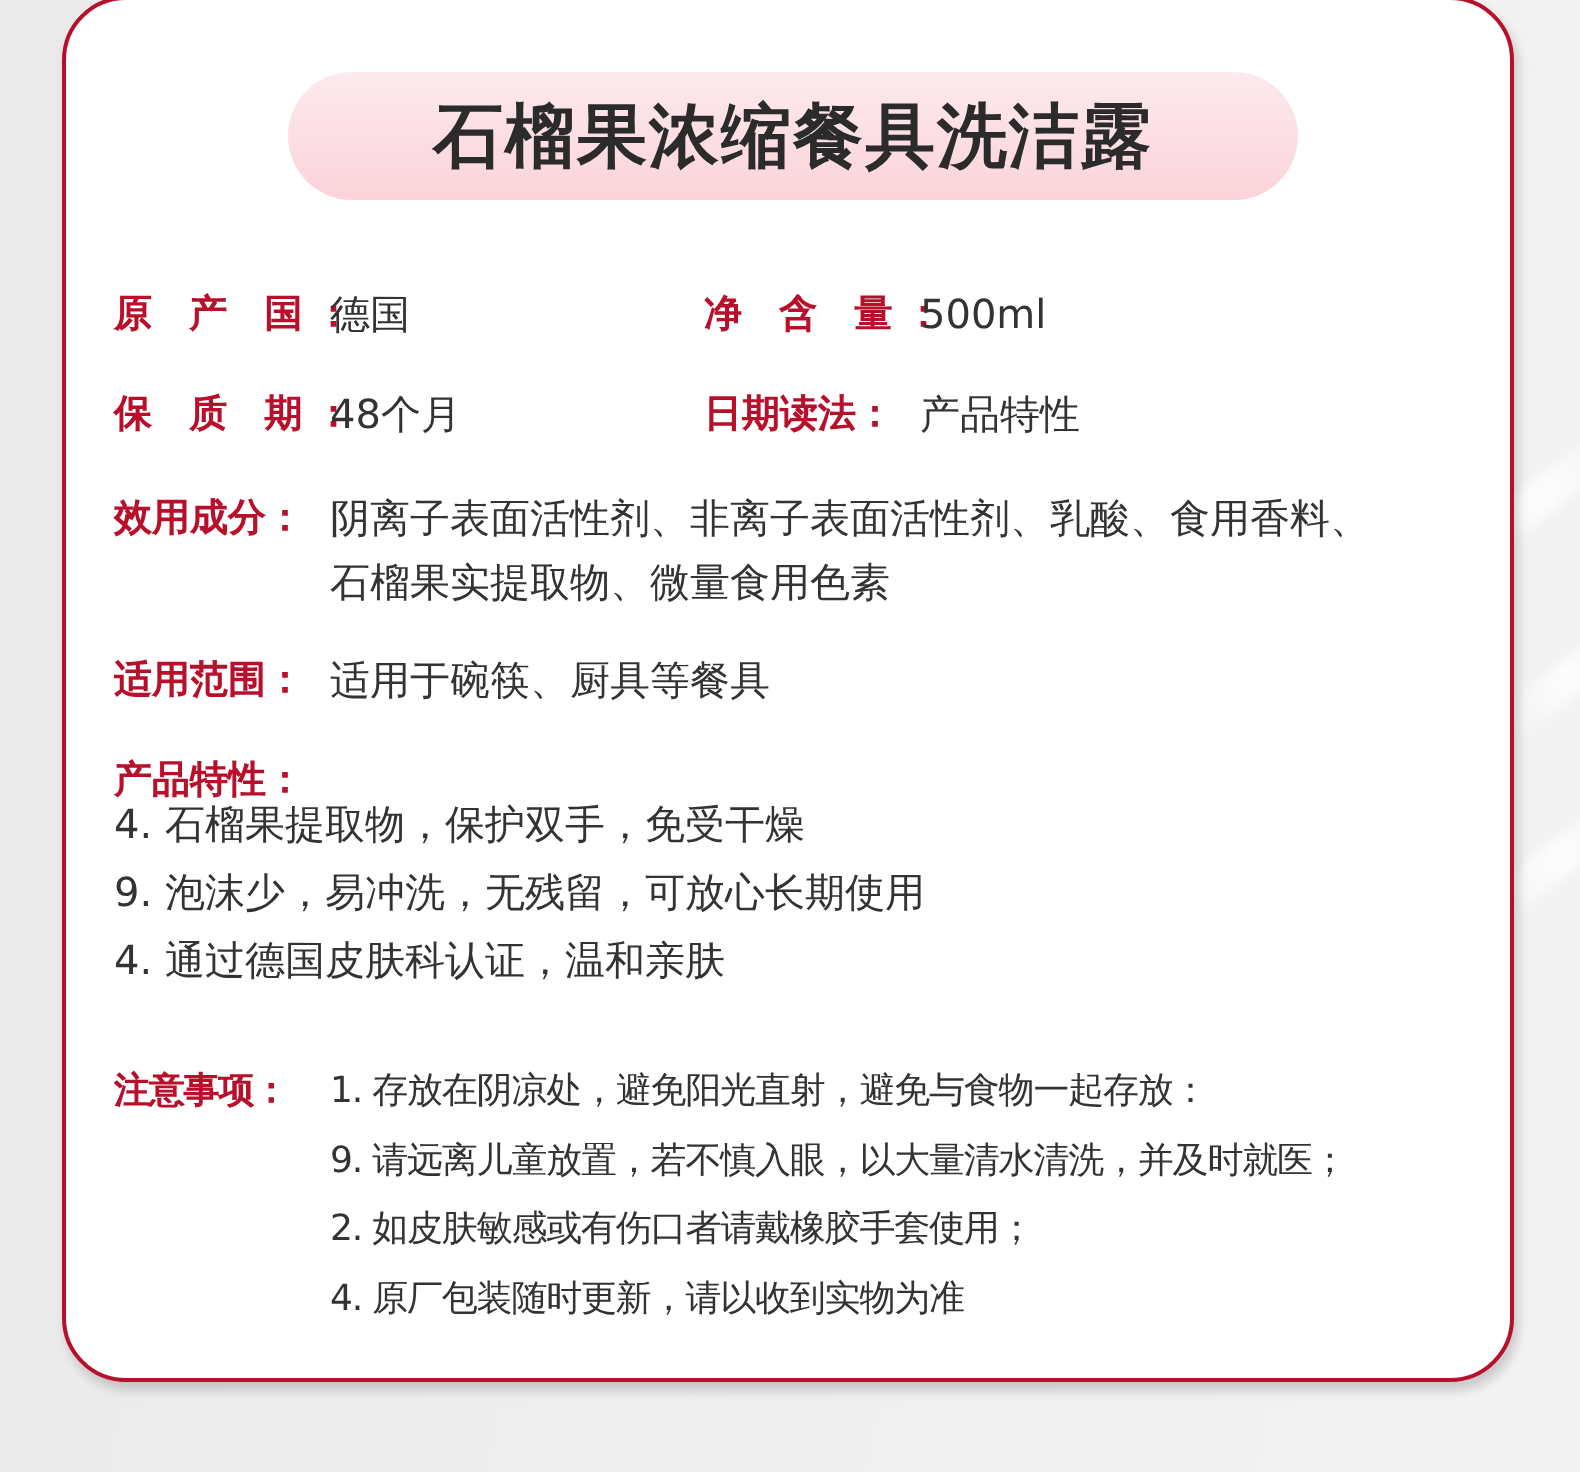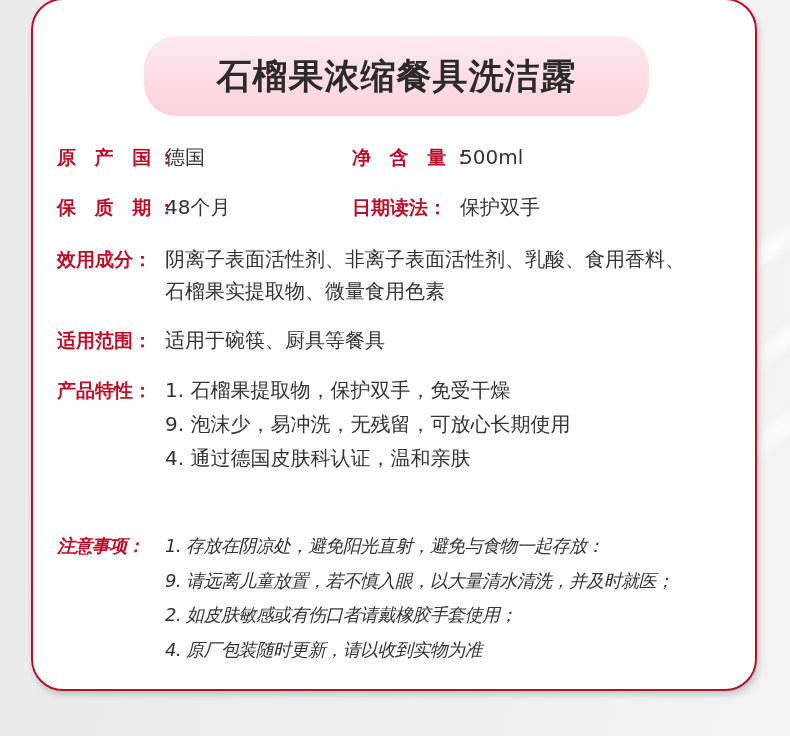--- a/index.html
+++ b/index.html
@@ -15,40 +15,40 @@
   }
   .card {
     position: absolute; left: 31px; top: -2px; width: 726px; height: 693px;
     box-sizing: border-box;
     background: #ffffff;
     border: 2.5px solid #b8102a;
     border-radius: 32px;
     box-shadow: 2px 4px 6px rgba(0,0,0,0.18);
   }
   .title-pill {
-    position: absolute; left: 111px; top: 36px; width: 505px; height: 80px;
+    position: absolute; left: 111px; top: 36px; width: 505px; height: 64px;
     border-radius: 32px;
     background: linear-gradient(180deg, #fdeaee 0%, #fbd3da 100%);
     display: flex; align-items: center; justify-content: center;
   }
   .title-text {
     font-size: 35px; font-weight: bold; color: #2b2b2b; letter-spacing: 1px;
   }
   .row { position: absolute; display: flex; align-items: flex-start; }
   .label {
     color: #b8102a; font-size: 19px; font-weight: bold; white-space: nowrap;
     width: 108px; line-height: 22px;
   }
   .label.spaced { letter-spacing: 6px; }
   .value {
     color: #333333; font-size: 20px; white-space: nowrap; line-height: 22px;
   }
   .lines .value { display: block; margin-bottom: 12px; }
   .lines.tight .value { margin-bottom: 12.5px; }
-  .condensed { font-size: 18px; letter-spacing: -0.6px; font-style: italic; }
+  .condensed { font-size: 18px; letter-spacing: -0.6px; }
 </style>
 </head>
 <body>
 
 <div class="bg-streak" style="top:240px;"></div>
 <div class="bg-streak" style="top:330px;width:90px;"></div>
 <div class="bg-streak" style="top:420px;width:100px;"></div>
 
 <div class="card">
 
@@ -64,40 +64,40 @@
     <span class="label spaced">净 含 量：</span>
     <span class="value">500ml</span>
   </div>
 
   <div class="row" style="left:24px; top:196px;">
     <span class="label spaced">保 质 期：</span>
     <span class="value">48个月</span>
   </div>
   <div class="row" style="left:319px; top:196px;">
     <span class="label">日期读法：</span>
-    <span class="value">保护双手</span>
+    <span class="value">产品特性</span>
   </div>
 
   <div class="row lines" style="left:24px; top:248px;">
     <span class="label">效用成分：</span>
     <div>
       <span class="value" style="margin-bottom:10px;">阴离子表面活性剂、非离子表面活性剂、乳酸、食用香料、</span>
       <span class="value">石榴果实提取物、微量食用色素</span>
     </div>
   </div>
 
   <div class="row" style="left:24px; top:329px;">
     <span class="label">适用范围：</span>
     <span class="value">适用于碗筷、厨具等餐具</span>
   </div>
 
-  <div class="row lines" style="left:24px; top:379px;">
+  <div class="row lines" style="left:24px; top:379px;flex-direction:column;">
     <span class="label">产品特性：</span>
     <div>
-      <span class="value">1. 石榴果提取物，保护双手，免受干燥</span>
+      <span class="value">4. 石榴果提取物，保护双手，免受干燥</span>
       <span class="value">9. 泡沫少，易冲洗，无残留，可放心长期使用</span>
       <span class="value">4. 通过德国皮肤科认证，温和亲肤</span>
     </div>
   </div>
 
   <div class="row lines tight" style="left:24px; top:535px;">
     <span class="label condensed" style="font-weight:bold;">注意事项：</span>
     <div>
       <span class="value condensed">1. 存放在阴凉处，避免阳光直射，避免与食物一起存放：</span>
       <span class="value condensed">9. 请远离儿童放置，若不慎入眼，以大量清水清洗，并及时就医；</span>

